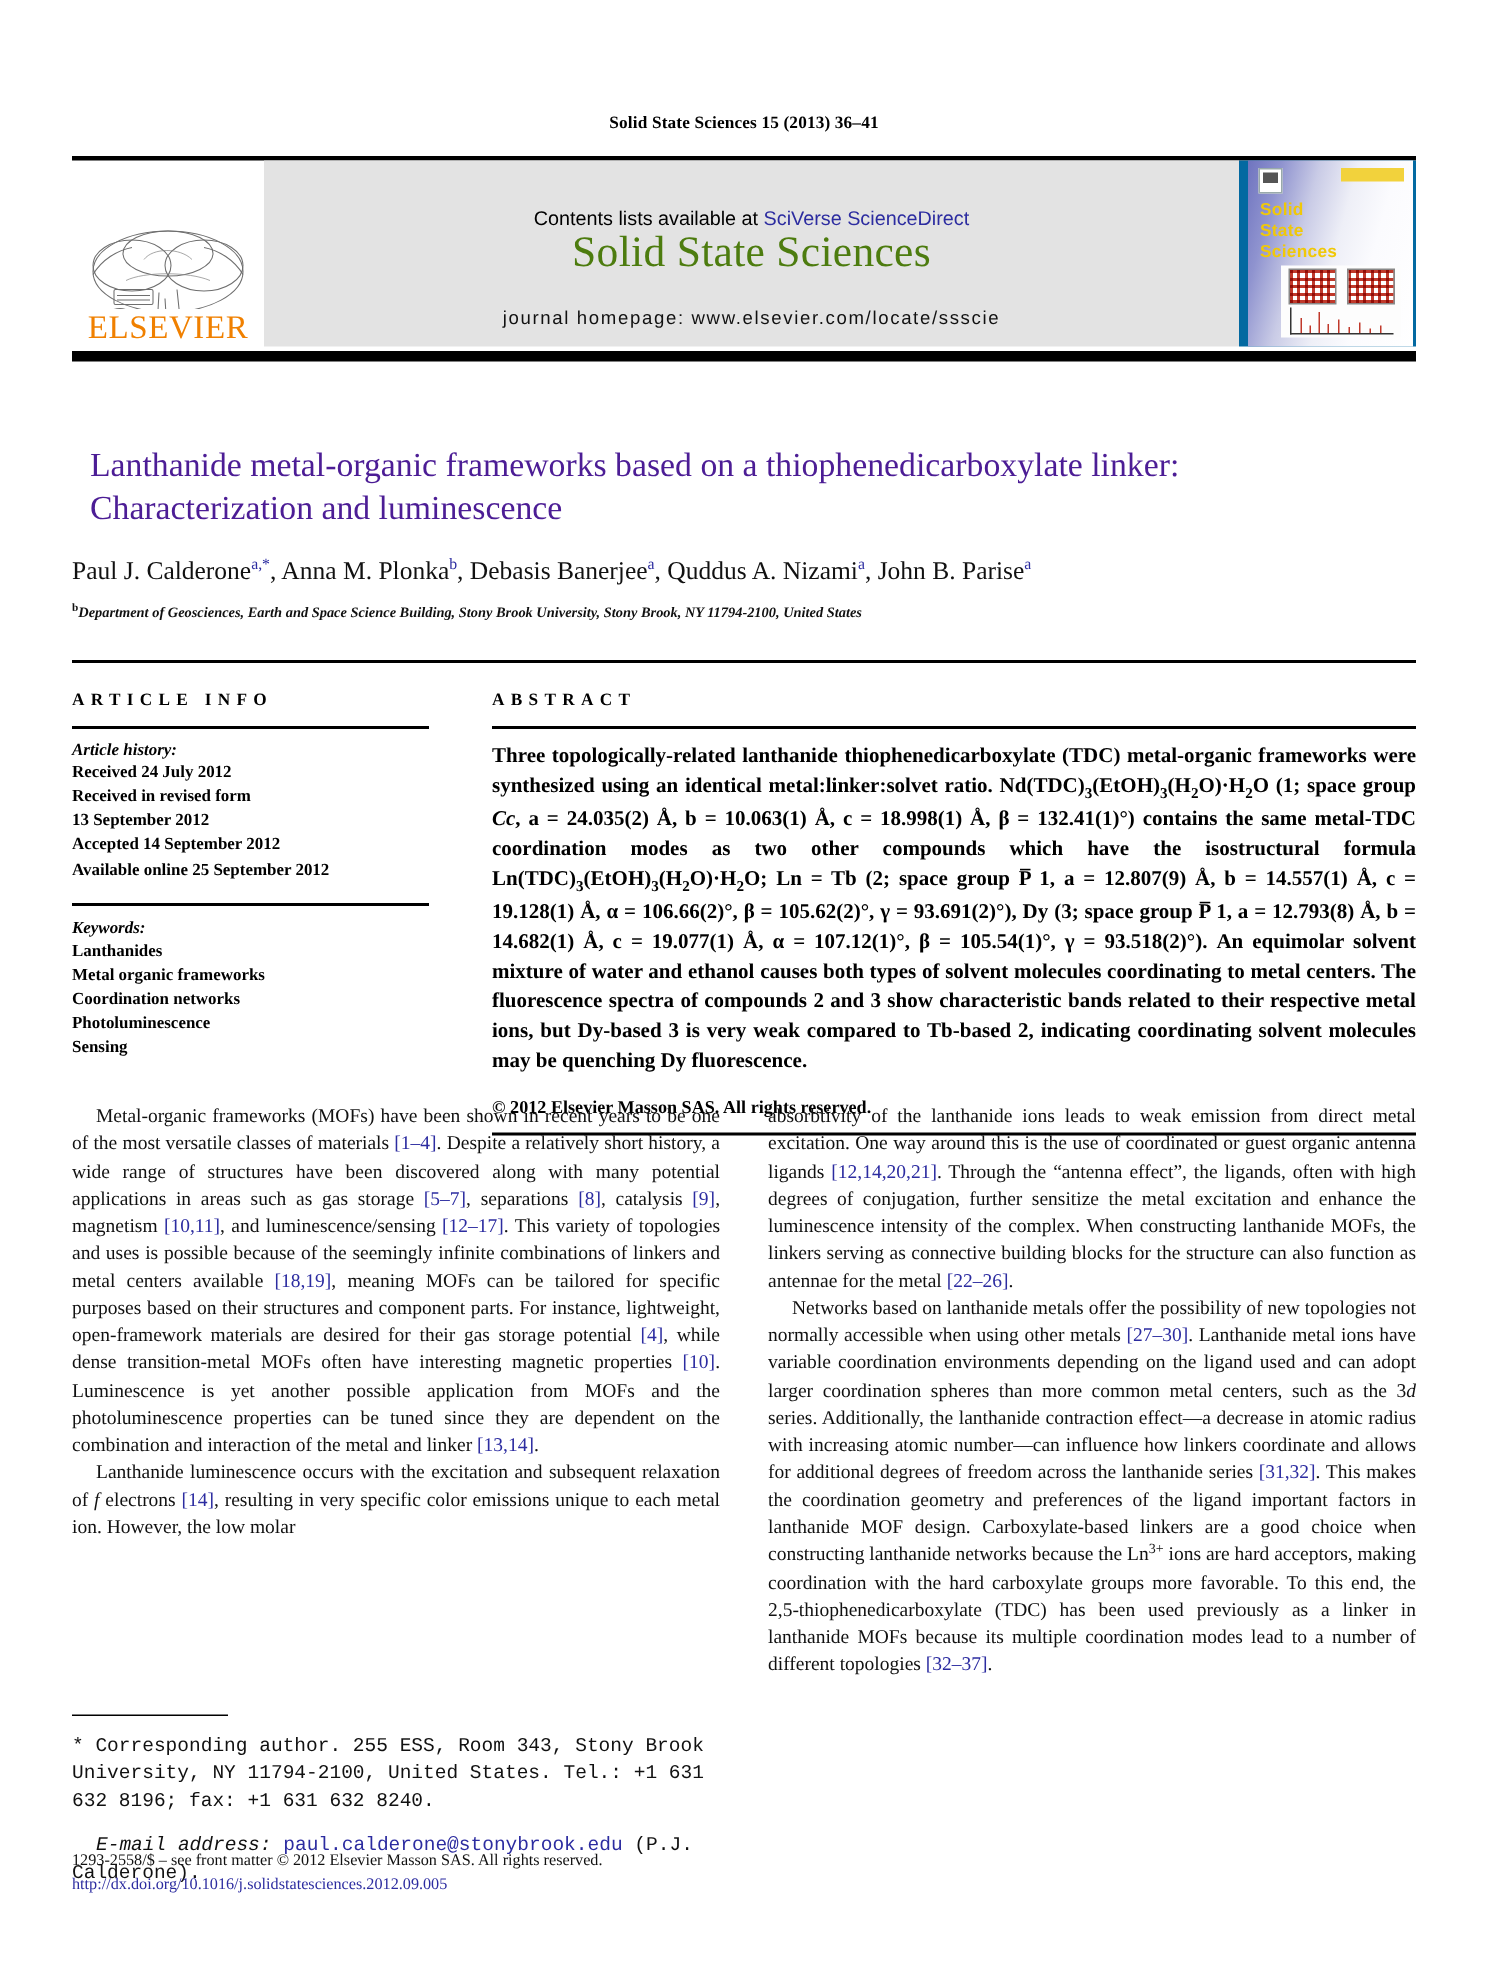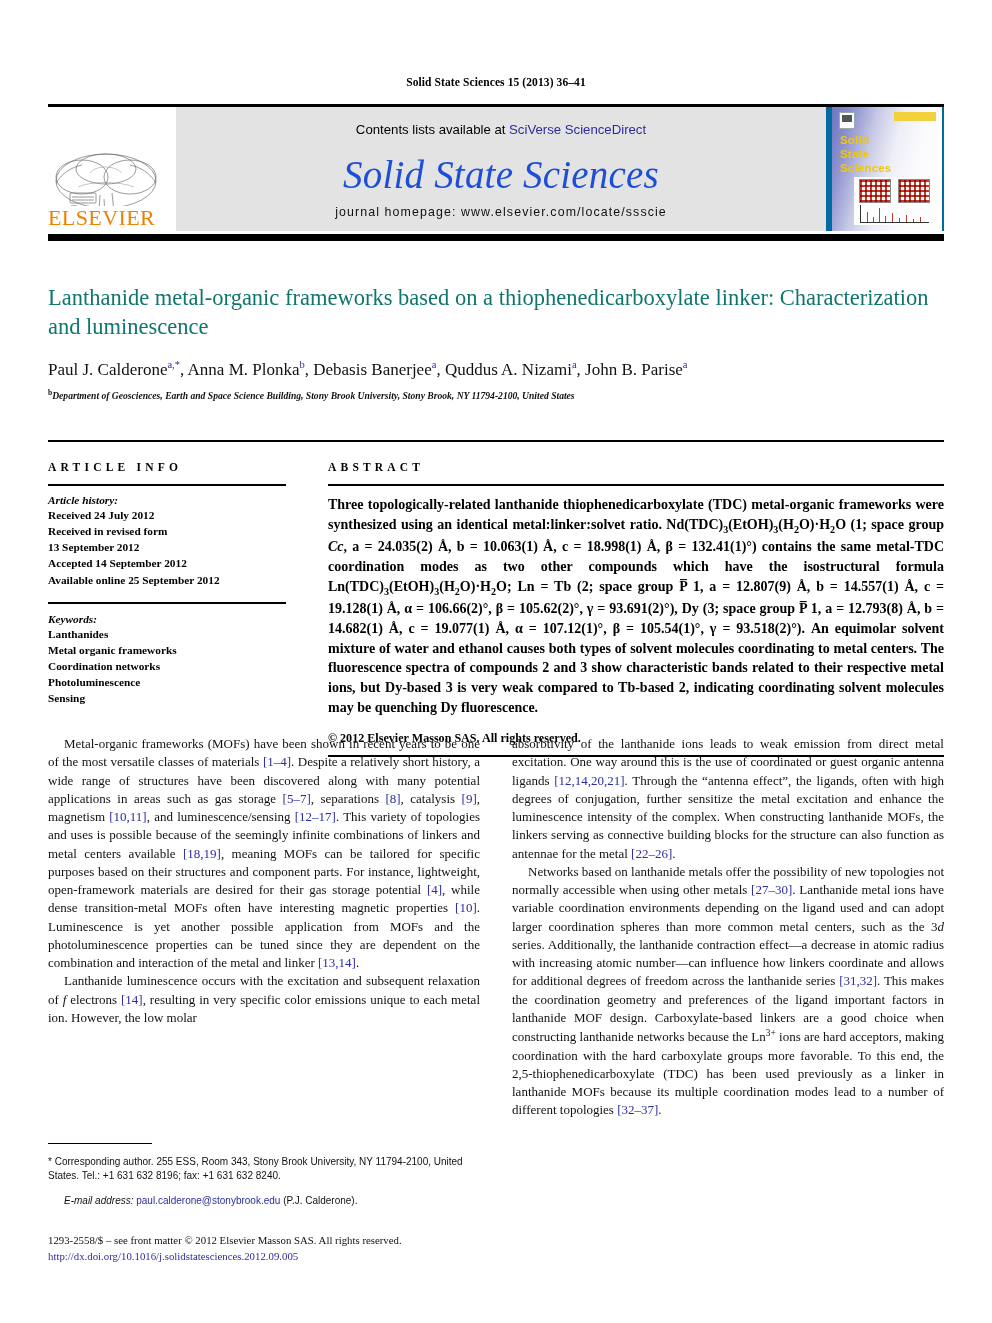--- a/index.html
+++ b/index.html
@@ -52,21 +52,21 @@
     height: 124px;
   }
   .elsevier-block {
     width: 128px;
     flex: 0 0 128px;
     background: #ffffff;
     position: relative;
     display: flex;
     flex-direction: column;
     justify-content: flex-end;
-    align-items: flex-start;
+    align-items: center;
     padding-bottom: 2px;
     box-sizing: border-box;
     margin-top: 40px;
   }
   .elsevier-tree {
     width: 116px;
     height: 94px;
     position: relative;
     overflow: hidden;
   }
@@ -79,37 +79,36 @@
     padding-top: 1px;
   }
   .center-grey {
     flex: 1 1 auto;
     background: #e3e3e3;
     position: relative;
     text-align: center;
   }
   .contents-line {
     position: absolute;
-    top: 15px; left: 0; right: 0;
+    top: 31px; left: 0; right: 0;
     font-family: "Liberation Sans", sans-serif;
     font-size: 13.2px;
     color: #000;
   }
   .contents-line a {
     color: #2c2ca0;
     text-decoration: none;
   }
   .journal-title {
     position: absolute;
     top: 45px; left: 0; right: 0;
     font-family: "Liberation Serif", serif;
-    font-size: 39px;
-    color: #1d4ed8;
+    font-size: 29px;
+    color: #4d7c0f;
     letter-spacing: 0.2px;
-    font-style: italic;
   }
   .homepage-line {
     position: absolute;
     bottom: 12px; left: 0; right: 0;
     font-family: "Liberation Sans", sans-serif;
     font-size: 12.4px;
     letter-spacing: 1.1px;
     color: #111;
   }
   .cover-block {
@@ -196,22 +195,22 @@
   
   .title-block {
     position: absolute;
     left: 48px; top: 283px;
     width: 896px;
   }
   .paper-title {
     font-family: "Liberation Serif", serif;
     font-size: 22.5px;
     line-height: 1.30;
-    color: #0f766e;
-    margin: 0;
+    color: #4c1d95;
+    margin: 12px;
     font-weight: normal;
   }
   .authors {
     margin-top: 17px;
     font-family: "Liberation Serif", serif;
     font-size: 17px;
     color: #111;
   }
   .authors sup { color: #2c2ca0; font-size: 10.5px; }
   .affil {
@@ -316,22 +315,22 @@
   .footnotes {
     position: absolute;
     left: 48px; top: 1143px;
     width: 432px;
   }
   .fn-rule {
     width: 104px; height: 1px; background: #000;
     margin-bottom: 6px;
   }
   .fn-text {
-    font-family: Liberation Sans, sans-serif;
-    font-size: 10px;
+    font-family: Liberation Mono, monospace;
+    font-size: 13px;
     line-height: 1.42;
     color: #111;
     margin-top: 11px;
   }
   .fn-text .em { font-style: italic; }
   .fn-text a { color: #2c2ca0; text-decoration: none; }
 
   .footer-left {
     position: absolute;
     left: 48px; top: 1233px;

